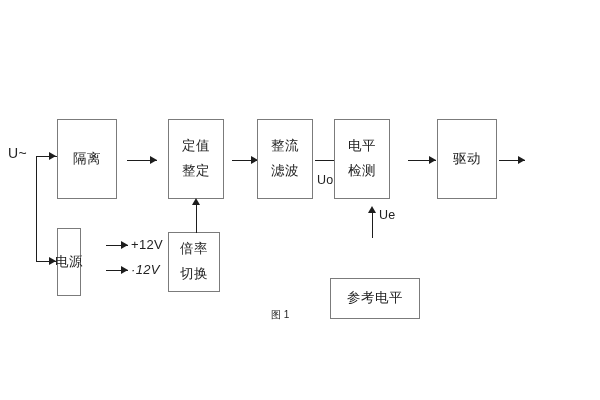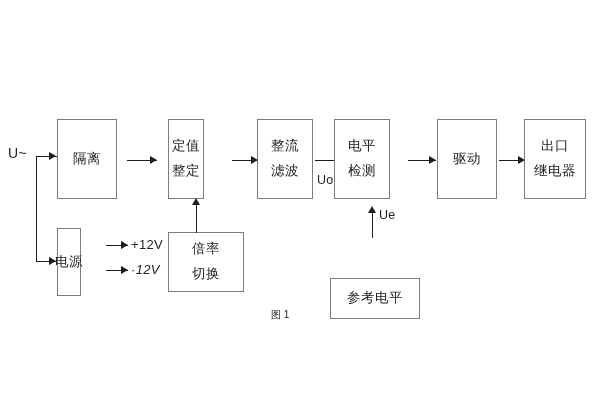--- a/index.html
+++ b/index.html
@@ -95,21 +95,21 @@
   <div class="arrow-r" style="left:49px; top:257px;"></div>
 
   <div class="blk" style="left:57px; top:119px; width:60px; height:80px;">
     <span class="ln">隔离</span>
   </div>
 
   <div class="lbl sig" style="left:134px; top:134px;margin-left:44px;">Ui</div>
   <div class="hline" style="left:127px; top:160px; width:30px;"></div>
   <div class="arrow-r" style="left:150px; top:156px;"></div>
 
-  <div class="blk" style="left:168px; top:119px; width:36px; height:80px;">
+  <div class="blk" style="left:168px; top:119px; width:56px; height:80px;">
     <span class="ln">定值</span>
     <span class="ln">整定</span>
   </div>
 
   <div class="hline" style="left:232px; top:160px; width:26px;"></div>
   <div class="arrow-r" style="left:251px; top:156px;"></div>
 
   <div class="blk" style="left:257px; top:119px; width:56px; height:80px;">
     <span class="ln">整流</span>
     <span class="ln">滤波</span>
@@ -127,38 +127,34 @@
   <div class="hline" style="left:408px; top:160px; width:28px;"></div>
   <div class="arrow-r" style="left:429px; top:156px;"></div>
 
   <div class="blk" style="left:437px; top:119px; width:60px; height:80px;">
     <span class="ln">驱动</span>
   </div>
 
   <div class="hline" style="left:499px; top:160px; width:26px;"></div>
   <div class="arrow-r" style="left:518px; top:156px;"></div>
 
-  <div class="blk" style="left:524px; top:119px; width:62px; height:80px;">
-    <span class="ln">出口</span>
-    <span class="ln">继电器</span>
-  </div>
 
   <div class="blk" style="left:57px; top:228px; width:24px; height:68px;">
     <span class="ln">电源</span>
   </div>
 
   <div class="hline" style="left:106px; top:245px; width:22px;"></div>
   <div class="arrow-r" style="left:121px; top:241px;"></div>
   <div class="lbl" style="left:131px; top:237px;">+12V</div>
 
   <div class="hline" style="left:106px; top:270px; width:22px;"></div>
   <div class="arrow-r" style="left:121px; top:266px;"></div>
   <div class="lbl" style="left:131px; top:262px;font-style:italic;">·12V</div>
 
-  <div class="blk" style="left:168px; top:232px; width:76px; height:60px;">
+  <div class="blk" style="left:168px; top:232px; width:52px; height:60px;">
     <span class="ln">倍率</span>
     <span class="ln">切换</span>
   </div>
 
   <div class="vline" style="left:196px; top:202px; height:31px;"></div>
   <div class="arrow-u" style="left:192px; top:198px;"></div>
 
   <div class="blk" style="left:330px; top:238px; width:90px; height:41px;margin-top:40px;">
     <span class="ln">参考电平</span>
   </div>

